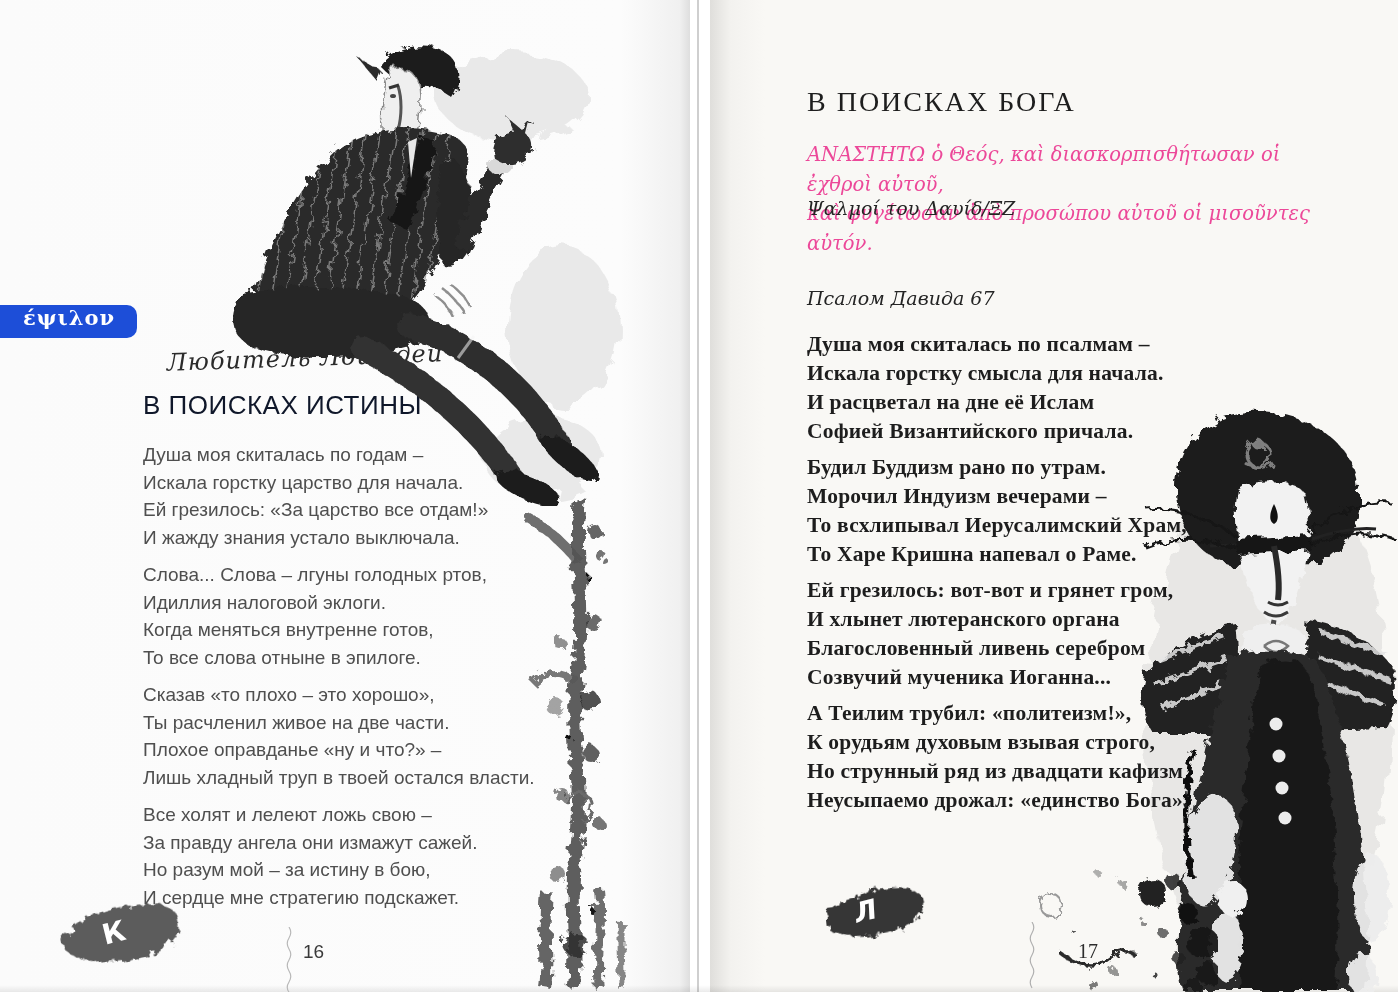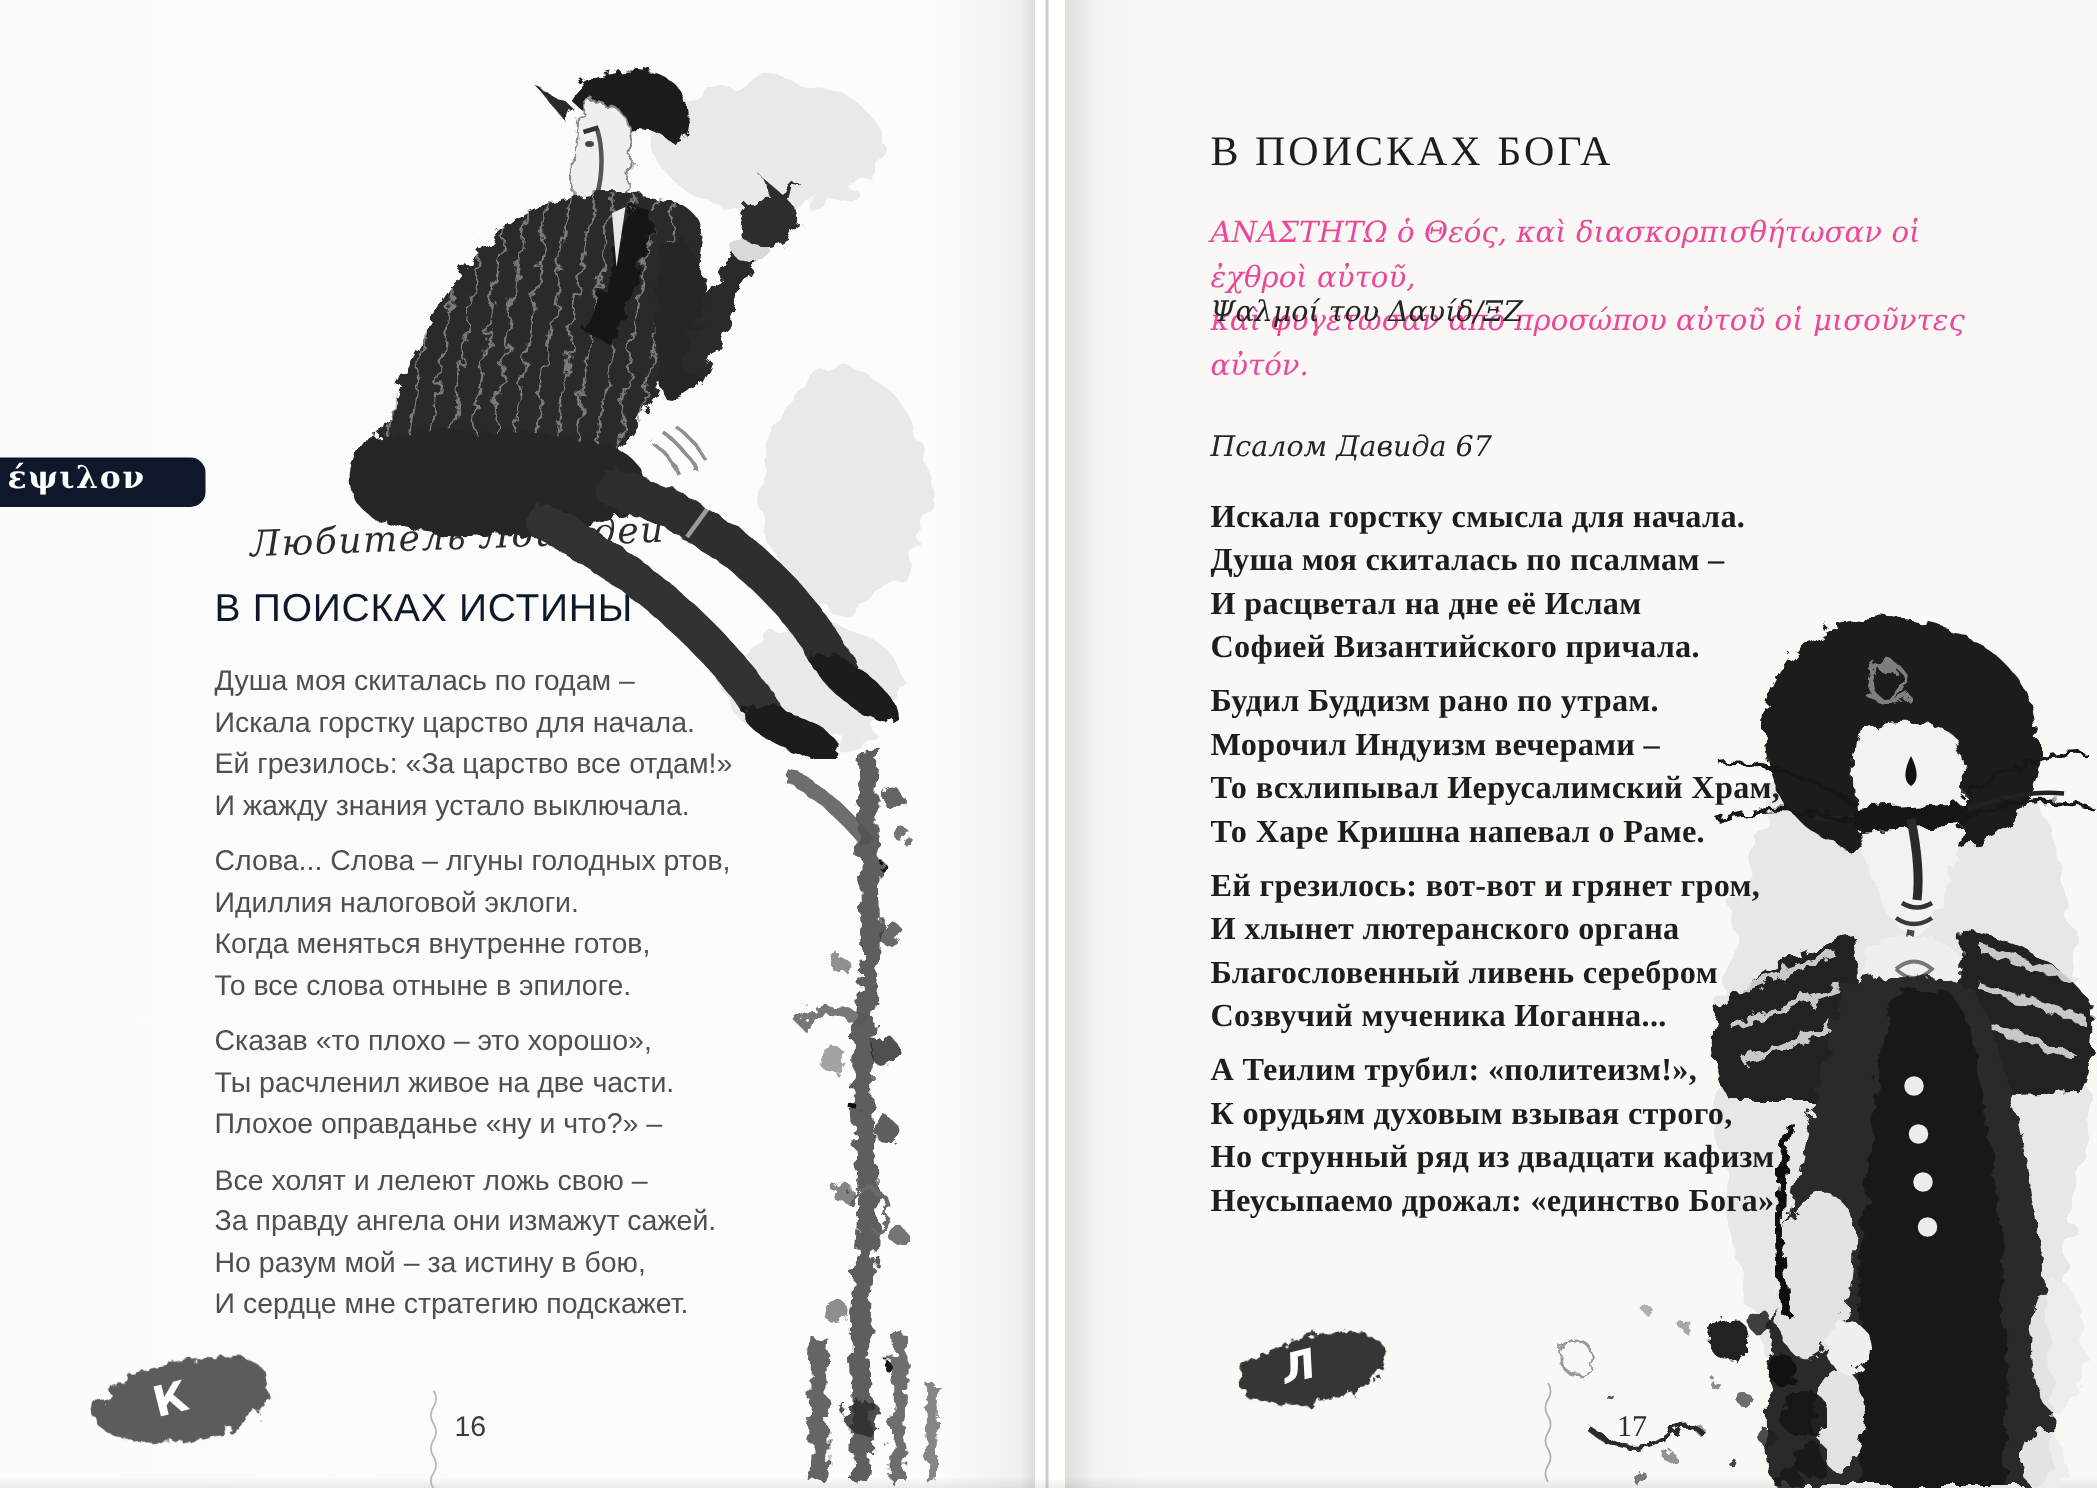--- a/index.html
+++ b/index.html
@@ -8,22 +8,22 @@
   .abs{position:absolute;}
   
   #left-page{left:0;top:0;width:690px;height:992px;
     background:linear-gradient(90deg,#fbfbfb 0%,#fcfcfc 90%,#f0f0f0 98.5%,#dedede 100%);}
   #right-page{left:710px;top:0;width:688px;height:992px;
     background:linear-gradient(90deg,#dfdedb 0%,#f3f2ef 3%,#f9f8f5 8%,#f9f8f5 100%);}
   #spine-line{left:697px;top:0;width:2px;height:992px;background:#cfcfcf;}
   #bottom-edge{left:0;bottom:0;width:1398px;height:7px;
     background:linear-gradient(180deg,rgba(0,0,0,0) 0%,rgba(0,0,0,0.08) 100%);}
   
-  #tab-epsilon{left:0;top:305px;width:137px;height:33px;background:#0f172a;
-    border-radius:0 10px 10px 0;color:#ffffff;line-height:33px;padding-left:5px;
+  #tab-epsilon{left:0;top:305px;width:137px;height:33px;background:#1d4ed8;
+    border-radius:0 10px 10px 0;color:#ffffff;line-height:33px;padding-left:23px;
     box-sizing:border-box;font:700 21px "DejaVu Serif",serif;letter-spacing:1px;}
   #lp-signature{left:150px;top:344px;width:310px;text-align:center;
     font:italic 24px "DejaVu Serif",serif;color:#2b2b2b;transform:rotate(-2deg);letter-spacing:1px;}
   #lp-title{left:143px;top:390px;font:400 26px "Liberation Sans",sans-serif;
     color:#0f172a;letter-spacing:.5px;}
   #lp-poem{left:143px;top:441px;width:430px;}
   #lp-poem .stanza{margin-bottom:10px;}
   #lp-poem .pline{font:400 19px/27.5px "Liberation Sans",sans-serif;color:#4f4f4f;}
   #lp-pagenum{left:303px;top:941px;font:400 19px "Liberation Sans",sans-serif;color:#3a3a3a;}
   
@@ -179,20 +179,21 @@
     <div class="stanza">
       <div class="pline">Слова... Слова – лгуны голодных ртов,</div>
       <div class="pline">Идиллия налоговой эклоги.</div>
       <div class="pline">Когда меняться внутренне готов,</div>
       <div class="pline">То все слова отныне в эпилоге.</div>
     </div>
     <div class="stanza">
       <div class="pline">Сказав «то плохо – это хорошо»,</div>
       <div class="pline">Ты расчленил живое на две части.</div>
       <div class="pline">Плохое оправданье «ну и что?» –</div>
+      <div class="pline">Лишь хладный труп в твоей остался власти.</div>
     </div>
     <div class="stanza">
       <div class="pline">Все холят и лелеют ложь свою –</div>
       <div class="pline">За правду ангела они измажут сажей.</div>
       <div class="pline">Но разум мой – за истину в бою,</div>
       <div class="pline">И сердце мне стратегию подскажет.</div>
     </div>
   </div>
 
   <svg id="ill-splotch-k" class="ill" viewBox="0 0 140 80">
@@ -219,22 +220,22 @@
   <div id="rp-epi-greek" class="abs rp-block epi">
     <div>ΑΝΑΣΤΗΤΩ ὁ Θεός, καὶ διασκορπισθήτωσαν οἱ ἐχθροὶ αὐτοῦ,</div>
     <div>καὶ φυγέτωσαν ἀπὸ προσώπου αὐτοῦ οἱ μισοῦντες αὐτόν.</div>
   </div>
   <div id="rp-epi-greek-attr" class="abs rp-block epi-attr">Ψαλμοί του Δαυίδ/ΞΖ</div>
 
   <div id="rp-epi-rus-attr" class="abs rp-block epi-attr">Псалом Давида 67</div>
 
   <div id="rp-poem" class="abs">
     <div class="stanza">
+      <div class="pline">Душа моя скиталась по псалмам –</div>
       <div class="pline">Искала горстку смысла для начала.</div>
-      <div class="pline">Душа моя скиталась по псалмам –</div>
       <div class="pline">И расцветал на дне её Ислам</div>
       <div class="pline">Софией Византийского причала.</div>
     </div>
     <div class="stanza">
       <div class="pline">Будил Буддизм рано по утрам.</div>
       <div class="pline">Морочил Индуизм вечерами –</div>
       <div class="pline">То всхлипывал Иерусалимский Храм,</div>
       <div class="pline">То Харе Кришна напевал о Раме.</div>
     </div>
     <div class="stanza">

